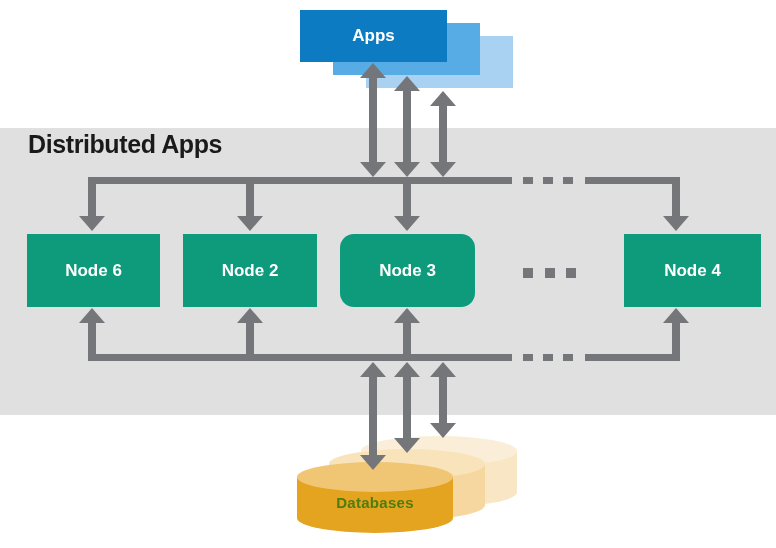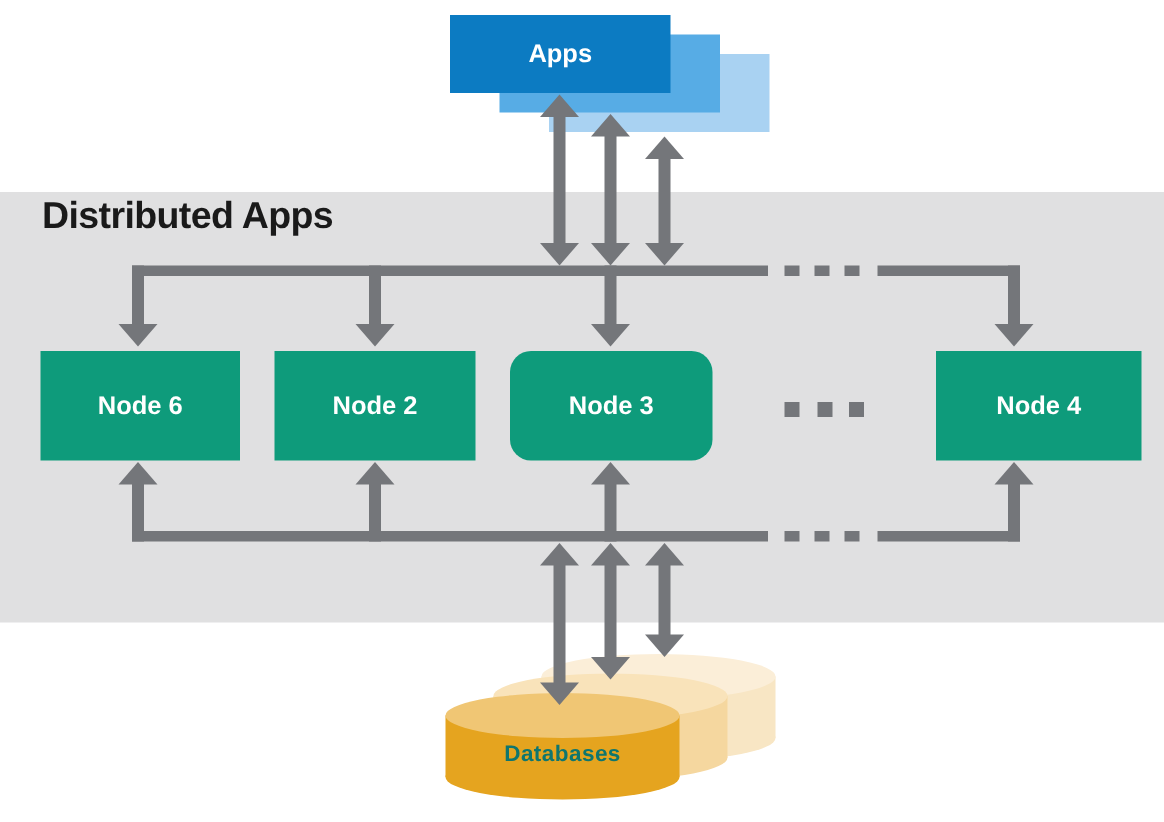--- a/index.html
+++ b/index.html
@@ -30,21 +30,21 @@
   .node.n3{left:340px;width:135px;border-radius:14px;}
   .node.n4{left:608px;width:137px;margin-left:16px;}
   .dots{position:absolute;left:523px;top:268px;width:53px;height:10px;z-index:2;}
   .dot{position:absolute;top:0;width:10px;height:10px;background:var(--arrow,#74767a);}
   .dot.d1{left:0;}
   .dot.d2{left:22px;}
   .dot.d3{left:43px;}
   #layer{position:absolute;left:0;top:0;z-index:4;pointer-events:none;}
   .db-label{
     position:absolute;left:300px;top:494px;width:150px;z-index:5;
-    text-align:center;color:#0f766e;font-weight:bold;font-size:15px;letter-spacing:0.3px;
+    text-align:center;color:#4d7c0f;font-weight:bold;font-size:15px;letter-spacing:0.3px;
   }
 </style>
 </head>
 <body>
 
 <div class="stage">
 
   <div class="band"></div>
   <div class="band-title">Distributed Apps</div>
 

